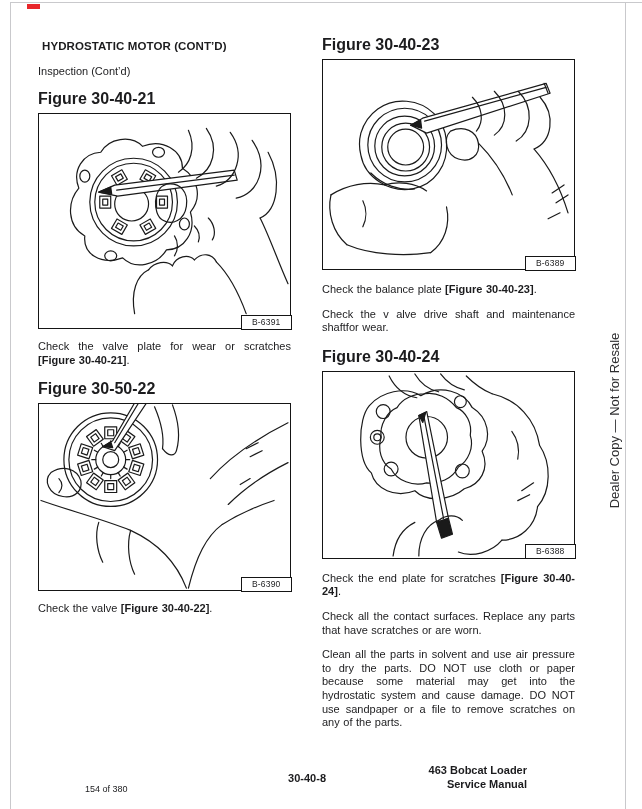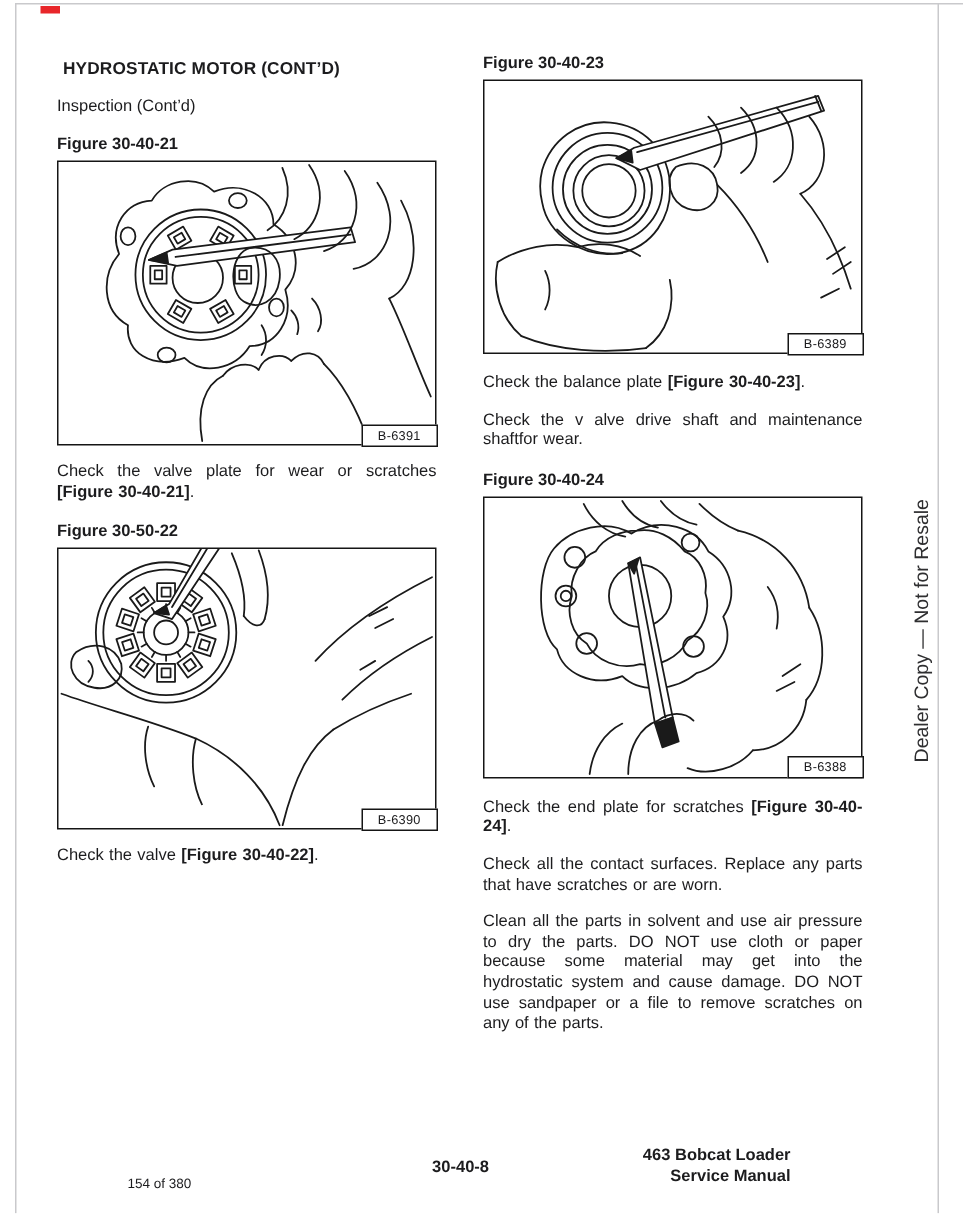--- a/index.html
+++ b/index.html
@@ -12,31 +12,31 @@
   .scan-border-left{position:absolute;left:10px;top:2px;bottom:0;width:1px;background:#c9c9cc;}
   .scan-border-right{position:absolute;left:625px;top:2px;bottom:0;width:1px;background:#c9c9cc;}
   .red-mark{position:absolute;left:27px;top:4px;width:13px;height:5px;background:#e8262a;}
 
   .col{position:absolute;width:253px;}
   .col-left{left:38px;top:36px;}
   .col-right{left:322px;top:36px;}
 
   .h1{font-size:11.5px;font-weight:bold;margin:4px;letter-spacing:.1px;}
   .h2{font-size:11px;font-weight:normal;margin:13px 0 0;}
-  .caption{font-size:11px;font-weight:bold;margin:13px 0 0;}
+  .caption{font-size:16px;font-weight:bold;margin:13px 0 0;}
   .caption-first{margin-top:0;}
   .body-text{font-size:11px;line-height:13.6px;text-align:justify;margin:11px 0 0;word-spacing:.5px;}
   .body-text b{font-weight:bold;}
 
   .figure-frame{
     position:relative;margin-top:5px;border:1.5px solid #151515;background:#fff;box-sizing:border-box;
   }
-  .frame-1{height:190px;}
+  .frame-1{height:216px;}
   .frame-2{height:188px;}
-  .frame-3{height:183px;}
+  .frame-3{height:211px;}
   .frame-4{height:188px;}
   .figure-frame svg{display:block;width:100%;height:100%;}
   .photo-id{
     position:absolute;right:-1.5px;bottom:-1.5px;border:1.5px solid #151515;background:#fff;
     font-size:8.5px;line-height:11px;padding:1px 10px;letter-spacing:.2px;
   }
 
   .watermark{
     position:absolute;left:505px;top:412px;width:220px;height:17px;
     transform:rotate(-90deg);text-align:center;font-size:13px;color:#2e2e30;white-space:nowrap;

